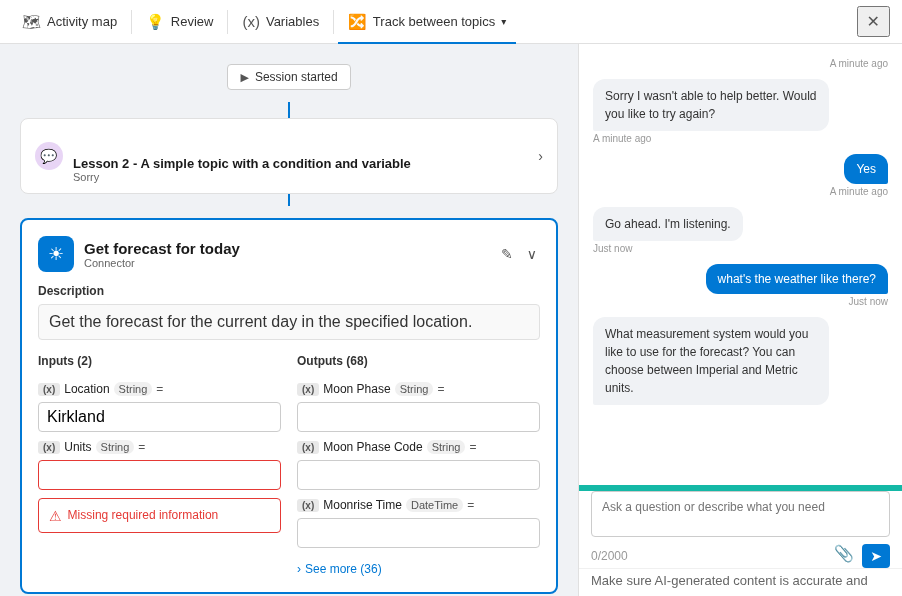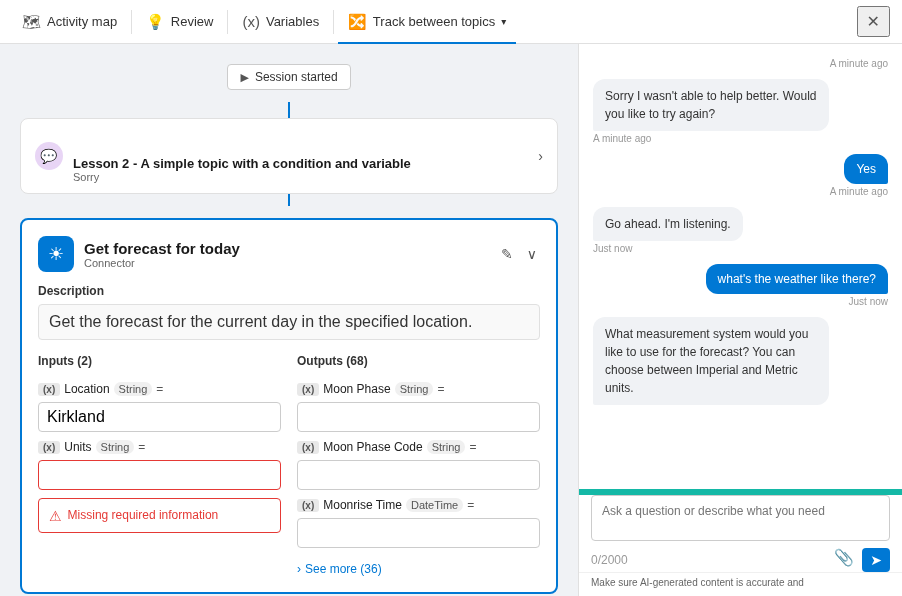--- a/index.html
+++ b/index.html
@@ -172,21 +172,21 @@
     }
     .char-count { font-size: 12px; color: #999; }
     .chat-btns { display: flex; gap: 8px; }
     .attach-btn { cursor: pointer; color: #555; font-size: 16px; }
     .send-btn {
       background: #0078d4; border: none; border-radius: 4px;
       color: #fff; padding: 4px 8px; cursor: pointer; font-size: 14px;
     }
 
     .disclaimer {
-      font-size: 10px; color: #666; padding: 4px 12px 8px;
+      font-size: 13px; color: #666; padding: 4px 12px 8px;
       border-top: 1px solid #f0f0f0; flex-shrink: 0;
     }
 
     .msg-wrapper { display: flex; flex-direction: column; }
   </style>
 </head>
 <body>
 
 <nav class="top-nav">
   <div class="nav-item">

